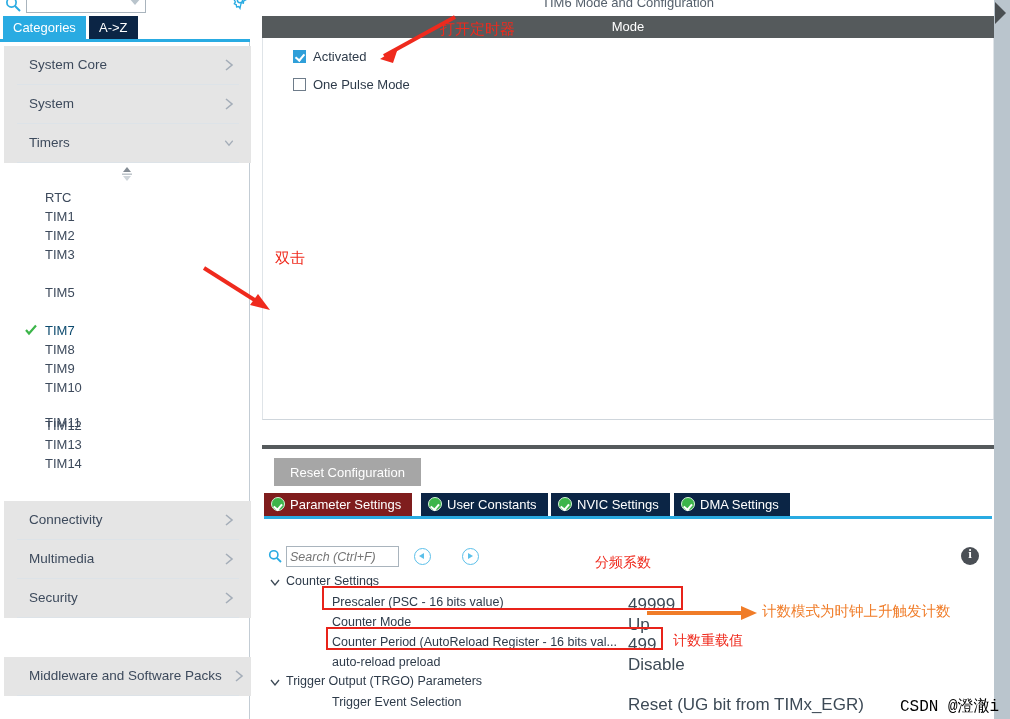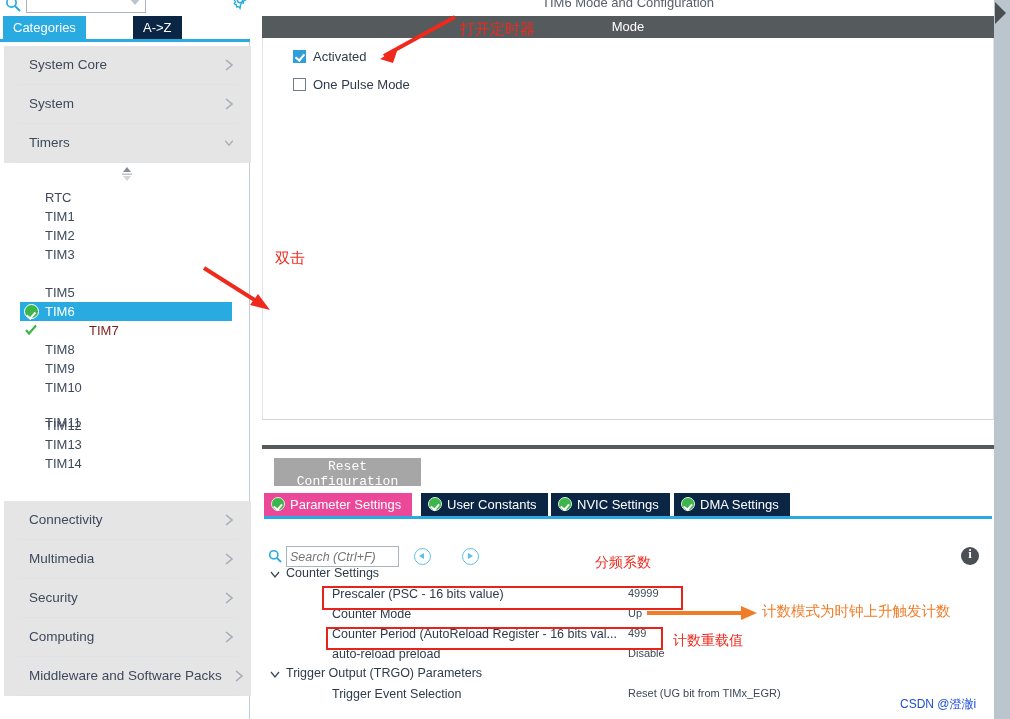--- a/index.html
+++ b/index.html
@@ -40,21 +40,21 @@
 
   #tabs-cat {
     position: absolute; left: 0; top: 16px; width: 250px; height: 25px;
     background: #ffffff;
   }
   .cat-tab {
     position: absolute; top: 0; height: 23px; line-height: 23px;
     font-size: 13px; padding: 0 10px; color: #ffffff; cursor: pointer;
   }
   #tab-categories { left: 3px; background: #29abe2; }
-  #tab-az { left: 89px; background: #0b2545; margin-left: 44px; }
+  #tab-az { left: 89px; background: #0b2545; }
   #tabs-underline {
     position: absolute; left: 0; top: 39px; width: 250px; height: 3px;
     background: #29abe2;
   }
 
   .cat-row {
     position: absolute; left: 4px; width: 249px; height: 39px;
     cursor: pointer; background: #e5e5e5;
   }
   .cat-row .lbl {
@@ -79,21 +79,21 @@
   }
   .tim-item {
     position: absolute; left: 0; width: 249px; height: 19px;
     font-size: 13px; color: #3d4a5c; cursor: pointer;
   }
   .tim-item .tname { position: absolute; left: 45px; top: 2px; }
   .tim-item.sel {
     background: #29abe2; left: 20px; width: 212px;
   }
   .tim-item.sel .tname { color: #ffffff; left: 25px; }
-  .tim-item.chk .tname { color: #7f1d1d; margin-left: 44px; }
+  .tim-item.chk .tname { color: #0c4a6e; }
   .circ-check {
     position: absolute; left: 4px; top: 2px; width: 15px; height: 15px;
     border-radius: 50%; background: #3cb54a; border: 1.5px solid #ffffff;
   }
   .circ-check::after {
     content: ""; position: absolute; left: 3px; top: 5px;
     width: 4px; height: 7px; border-right: 2px solid #fff;
     border-bottom: 2px solid #fff; transform: rotate(40deg);
   }
   .plain-check {
@@ -151,33 +151,33 @@
   }
   .cblabel { position: absolute; left: 20px; top: 0px; white-space: nowrap; }
 
   #conf-body {
     position: absolute; left: 262px; top: 449px; width: 732px; height: 270px;
     background: #ffffff;
   }
   #reset-btn {
     position: absolute; left: 12px; top: 9px; width: 147px; height: 28px;
     background: #a6a6a6; color: #ffffff; border: none;
-    font-size: 13px; font-family: Liberation Mono, monospace;
+    font-size: 13px; font-family: Liberation Sans, sans-serif;
     cursor: pointer;
   }
   #conf-tabs {
     position: absolute; left: 2px; top: 44px; height: 23px;
   }
   .ctab {
     position: absolute; top: 0; height: 23px; line-height: 23px;
     font-size: 13px; color: #ffffff; background: #0b2545;
     padding-left: 26px; padding-right: 11px; cursor: pointer;
     white-space: nowrap;
   }
-  .ctab.active { background: #ec4899; }
+  .ctab.active { background: #7f1d1d; }
   .ctab .tchk {
     position: absolute; left: 7px; top: 4px; width: 14px; height: 14px;
     border-radius: 50%; background: #3cb54a; border: 1px solid #d6f3da;
   }
   .ctab .tchk::after {
     content: ""; position: absolute; left: 3px; top: 4px;
     width: 3.5px; height: 6px; border-right: 2px solid #fff;
     border-bottom: 2px solid #fff; transform: rotate(40deg);
   }
   #ctabs-underline {
@@ -215,68 +215,68 @@
   #info-icon {
     position: absolute; left: 697px; top: 2px; width: 18px; height: 18px;
     border-radius: 50%; background: #4a4f55; cursor: pointer;
   }
   #info-icon::after {
     content: "i"; position: absolute; left: 0; top: -1px; width: 18px;
     text-align: center; color: #ffffff; font-size: 13px; font-weight: bold;
     font-family: "Liberation Serif", serif;
   }
 
-  #param-table { position: absolute; left: 2px; top: 116px; width: 728px; }
+  #param-table { position: absolute; left: 2px; top: 124px; width: 728px; }
   .grp-row { position: relative; height: 20px; }
   .grp-row .tw {
     position: absolute; left: 6px; top: 5px; width: 10px; height: 10px;
   }
   .grp-row .gl {
     position: absolute; left: 22px; top: 1px;
     font-size: 12.5px; color: #2e3b4a;
   }
   .p-row { position: relative; height: 20px; }
   .p-row .pk {
     position: absolute; left: 68px; top: 2px;
     font-size: 12.5px; color: #2e3b4a; white-space: nowrap;
   }
   .p-row .pv {
     position: absolute; left: 364px; top: 2px;
-    font-size: 11px; color: #3d4a56; white-space: nowrap;
+    font-size: 17px; color: #3d4a56; white-space: nowrap;
   }
 
   
   .hl-box {
     position: absolute; border: 2px solid #e8231a; pointer-events: none;
   }
   #hl-prescaler { left: 322px; top: 586px; width: 361px; height: 24px; }
   #hl-period    { left: 326px; top: 627px; width: 337px; height: 23px; }
 
   
   .anno {
     position: absolute; white-space: nowrap; pointer-events: none;
     font-family: "DejaVu Sans", "Liberation Sans", sans-serif;
   }
   .anno.red { color: #ef2a1d; }
   .anno.orange { color: #f07c28; }
-  #anno-open   { left: 440px; top: 20px;  font-size: 15px; margin-left: 20px; }
+  #anno-open   { left: 440px; top: 20px;  font-size: 15px; }
   #anno-dblclk { left: 275px; top: 249px; font-size: 15px; }
   #anno-div    { left: 595px; top: 554px; font-size: 14px; }
   #anno-reload { left: 673px; top: 632px; font-size: 14px; }
   #anno-mode   { left: 762px; top: 602px; font-size: 14.5px; }
 
   .arrow-svg { position: absolute; pointer-events: none; }
   #arrow-open   { left: 360px; top: 12px; }
   #arrow-dblclk { left: 198px; top: 264px; }
   #arrow-mode   { left: 645px; top: 602px; }
 
   #watermark {
     position: absolute; left: 900px; top: 696px;
-    font-size: 12px; color: #1d4ed8; white-space: nowrap;
-    font-family: Liberation Sans, sans-serif;
+    font-size: 16px; color: #000000; white-space: nowrap;
+    font-family: Liberation Mono, monospace;
   }
 </style>
 </head>
 <body>
 
 <div id="left-panel">
 
   <div id="search-row">
     <svg class="mag-icon" viewBox="0 0 16 16">
       <circle cx="6.5" cy="6.5" r="4.6" fill="none" stroke="#29abe2" stroke-width="1.7"></circle>
@@ -334,24 +334,20 @@
     </div>
     <div class="tim-item" style="top:63px">
       <span class="tname">TIM2</span>
     </div>
     <div class="tim-item" style="top:82px">
       <span class="tname">TIM3</span>
     </div>
     <div class="tim-item" style="top:120px">
       <span class="tname">TIM5</span>
     </div>
-    <div class="tim-item sel" style="top:139px">
-      <span class="circ-check"></span>
-      <span class="tname">TIM6</span>
-    </div>
     <div class="tim-item chk" style="top:158px">
       <svg class="plain-check" viewBox="0 0 12 12">
         <polyline points="1,6 4,9.5 11,1.5" fill="none" stroke="#3cb54a" stroke-width="2.2"></polyline>
       </svg>
       <span class="tname">TIM7</span>
     </div>
     <div class="tim-item" style="top:177px">
       <span class="tname">TIM8</span>
     </div>
     <div class="tim-item" style="top:196px">
@@ -383,27 +379,20 @@
   </div>
   <div class="cat-row" style="top:540px">
     <span class="lbl">Multimedia</span>
     <svg class="chev" viewBox="0 0 12 16">
       <polyline points="3,3 9,8 3,13" fill="none" stroke="#a4adb8" stroke-width="1.6"></polyline>
       </svg>
     <div class="sep"></div>
   </div>
   <div class="cat-row" style="top:579px">
     <span class="lbl">Security</span>
-    <svg class="chev" viewBox="0 0 12 16">
-      <polyline points="3,3 9,8 3,13" fill="none" stroke="#a4adb8" stroke-width="1.6"></polyline>
-      </svg>
-    <div class="sep"></div>
-  </div>
-  <div class="cat-row" style="top:618px">
-    <span class="lbl">Computing</span>
     <svg class="chev" viewBox="0 0 12 16">
       <polyline points="3,3 9,8 3,13" fill="none" stroke="#a4adb8" stroke-width="1.6"></polyline>
       </svg>
     <div class="sep"></div>
   </div>
   <div class="cat-row" style="top:657px">
     <span class="lbl">Middleware and Software Packs</span>
     <svg class="chev" style="right:8px" viewBox="0 0 12 16">
       <polyline points="3,3 9,8 3,13" fill="none" stroke="#a4adb8" stroke-width="1.6"></polyline>
       </svg>

